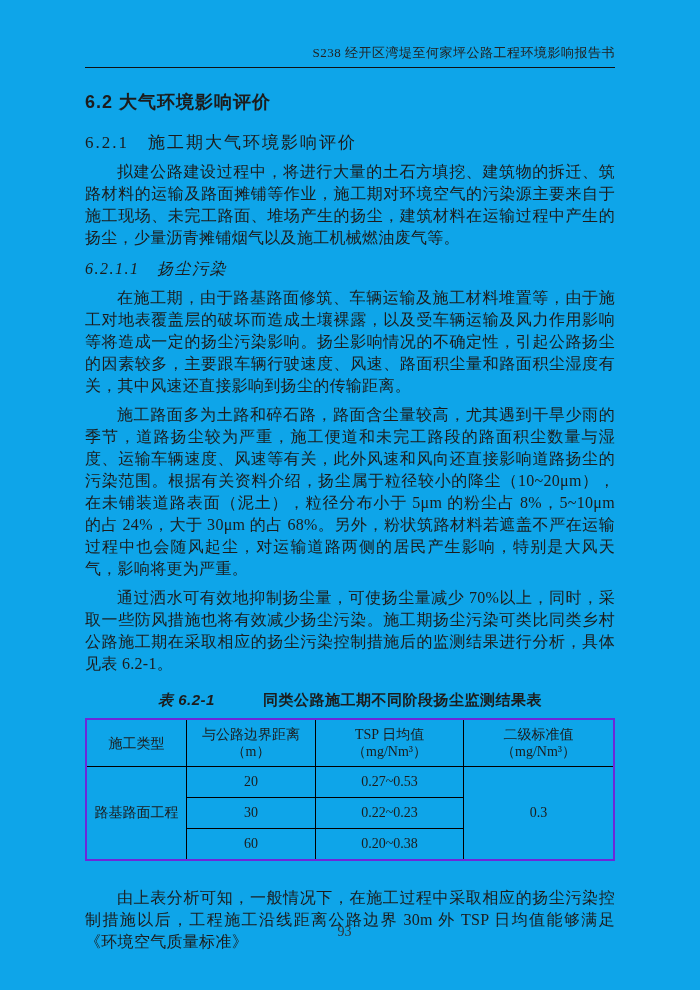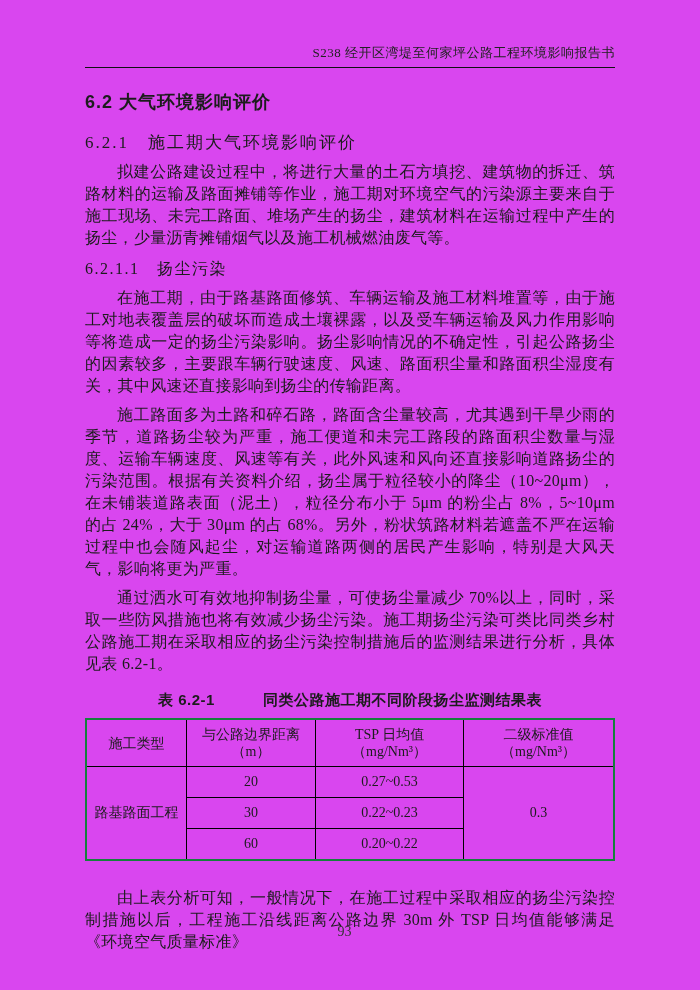--- a/index.html
+++ b/index.html
@@ -1,49 +1,49 @@
 <!DOCTYPE html>
 <html><head>
 <meta charset="utf-8">
 <style>
   html,body{margin:0;padding:0;background:#e8e8e8;}
   .page{
-    width:700px;height:990px;background:#d946ef;position:relative;
+    width:700px;height:990px;background:#0ea5e9;position:relative;
     box-sizing:border-box;padding:44px 85px 0 85px;
     font-family:"Liberation Serif","DejaVu Serif",serif;
     color:#1c1c1c;overflow:hidden;
   }
   .running-header{
     text-align:right;font-size:13px;letter-spacing:0.5px;color:#222;
   }
   .header-rule{
     border-bottom:1.6px solid #111;margin-top:5px;
   }
   h1.sec{
     font-family:"Liberation Sans","DejaVu Sans",sans-serif;
     font-size:18px;font-weight:bold;margin:22px 0 0 0;letter-spacing:1px;
   }
   h2.sec{
     font-size:17px;font-weight:normal;margin:17px 0 0 0;letter-spacing:2px;
   }
   h3.sec{
-    font-size:16px;font-weight:normal;margin:10px 0 0 0;letter-spacing:1.5px;
+    font-size:16px;font-weight:normal;margin:10px 0 0 0;letter-spacing:1.5px;font-style:italic;
   }
   p.body{
     font-size:16px;line-height:22px;margin:7px 0 0 0;
     text-align:justify;text-indent:2em;letter-spacing:0.3px;
   }
   .table-caption{
     text-align:center;margin:16px 0 8px 0;
     font-family:"Liberation Sans","DejaVu Sans",sans-serif;
     font-size:15px;font-weight:bold;letter-spacing:0.5px;
   }
-  .table-caption .cap-label{margin-right:48px;}
+  .table-caption .cap-label{margin-right:48px;font-style:italic;}
   table.monitor{
-    width:100%;border-collapse:collapse;border:2px solid #15803d;
+    width:100%;border-collapse:collapse;border:2px solid #6d28d9;
     font-size:14px;table-layout:fixed;
   }
   table.monitor th,table.monitor td{
     border:1px solid #000;text-align:center;vertical-align:middle;
     padding:2px 3px;font-weight:normal;
   }
   table.monitor th{white-space:pre-line;line-height:17px;height:42px;}
   table.monitor td.data-cell{height:26px;}
   col.c1{width:19%;} col.c2{width:24.5%;} col.c3{width:28%;} col.c4{width:28.5%;}
   p.closing{margin-top:26px;}
@@ -104,21 +104,21 @@
         <td class="data-cell">20</td>
         <td class="data-cell">0.27~0.53</td>
         <td rowspan="3">0.3</td>
       </tr>
       <tr>
         <td class="data-cell">30</td>
         <td class="data-cell">0.22~0.23</td>
       </tr>
       <tr>
         <td class="data-cell">60</td>
-        <td class="data-cell">0.20~0.22</td>
+        <td class="data-cell">0.20~0.38</td>
       </tr>
     </tbody>
   </table>
 
   <p class="body closing">由上表分析可知，一般情况下，在施工过程中采取相应的扬尘污染控制措施以后，工程施工沿线距离公路边界 30m 外 TSP 日均值能够满足《环境空气质量标准》</p>
 
   <div class="page-number">93</div>
 
 </div>
 

